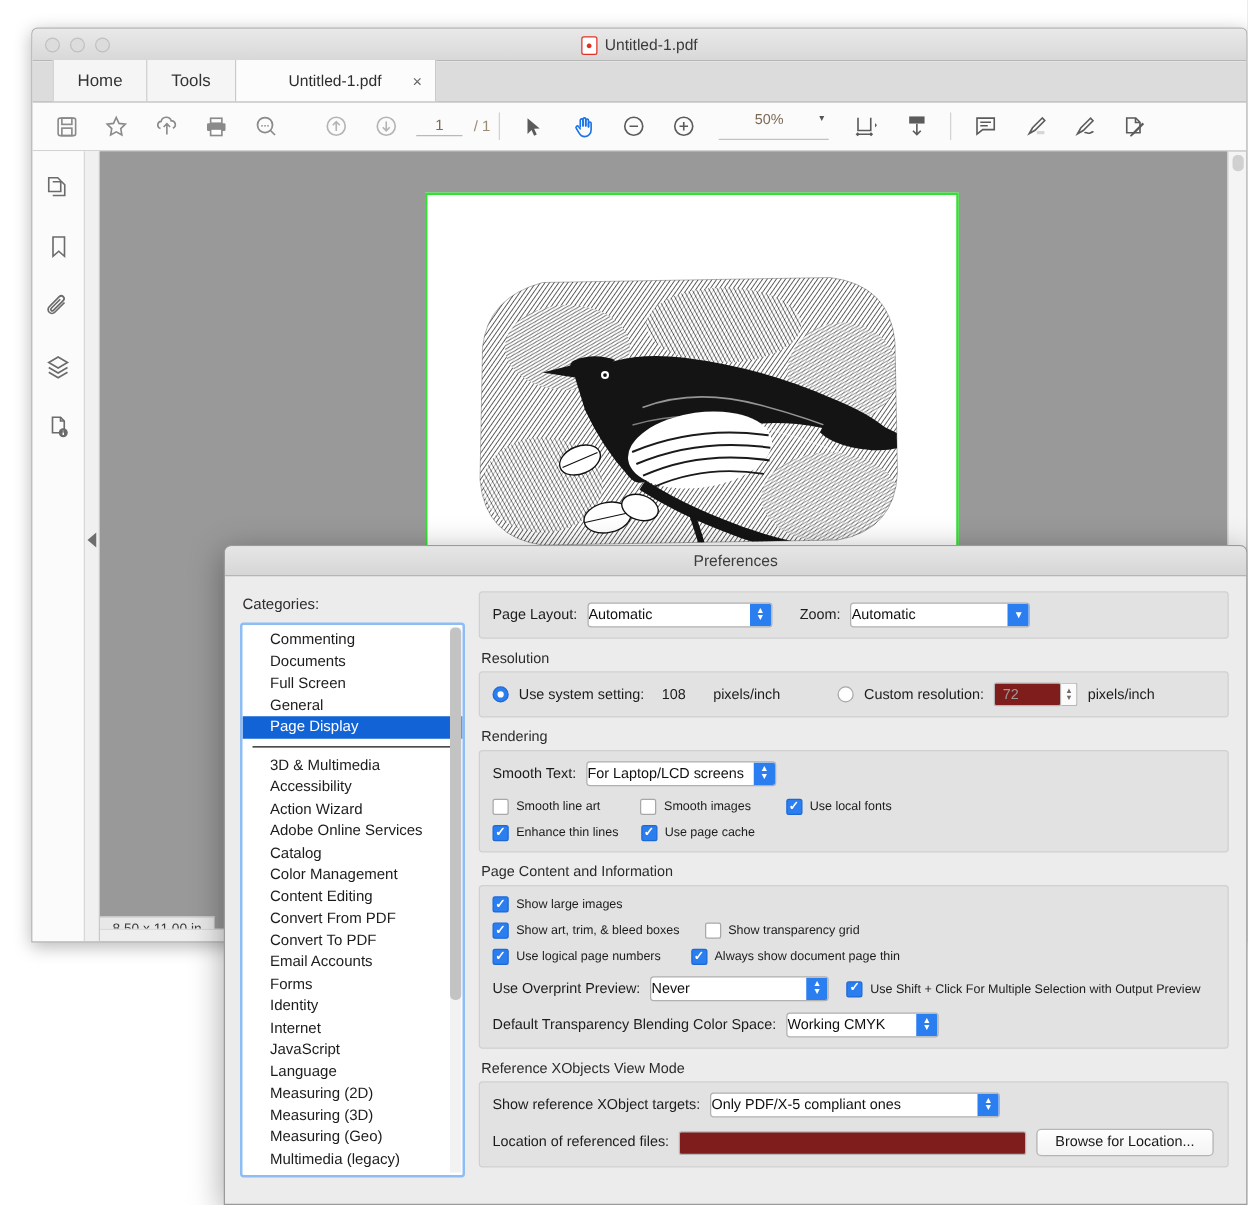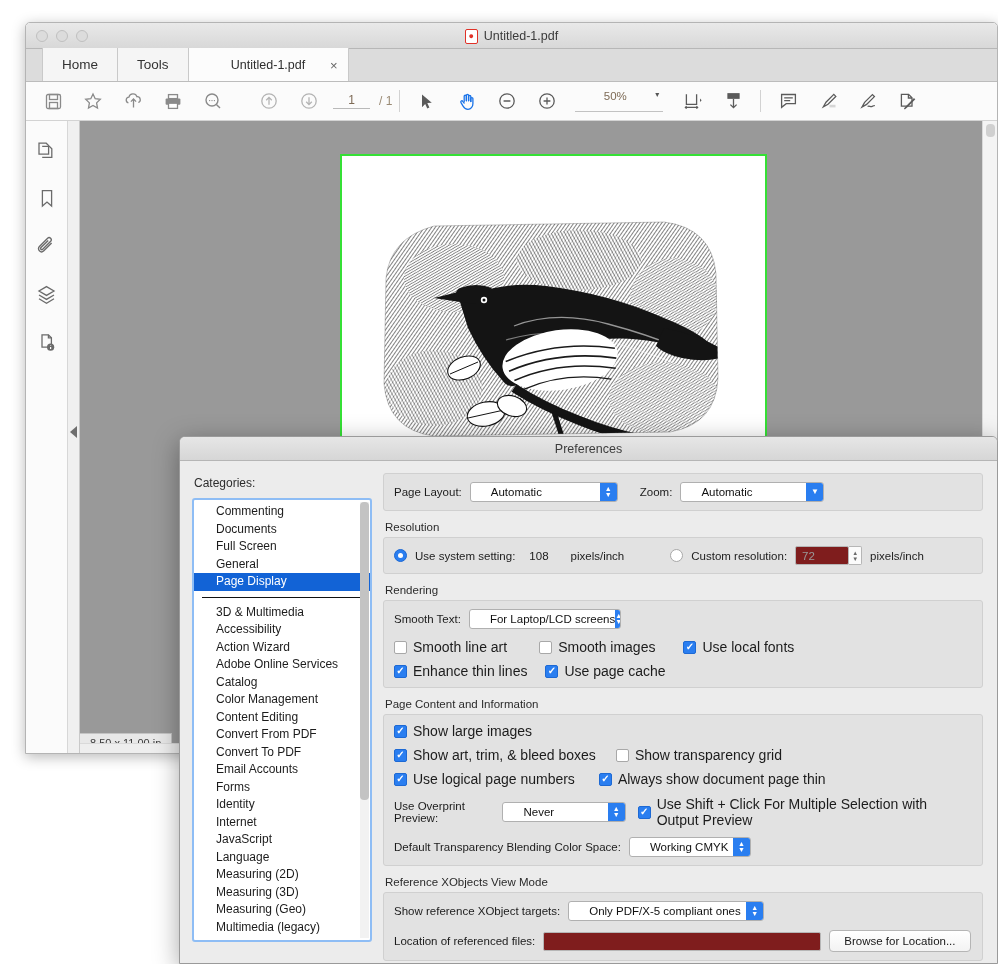--- a/index.html
+++ b/index.html
@@ -185,21 +185,21 @@
   .row { display: flex; align-items: center; }
   .lbl { font-size: 11.5px; color: #1c1c1c; }
   .gap8 { width: 8px; } .gap14 { width: 14px; } .gap22 { width: 22px; }
 
   
   .popup {
     height: 20px; background: #ffffff; border: 1px solid #b0b0b0;
     border-radius: 3px; display: flex; align-items: center;
     position: relative; overflow: hidden;
   }
-  .popup .ptext { font-size: 11.5px; color: #101010; padding-left: 20px; flex: 1; white-space: nowrap; }
+  .popup .ptext { font-size: 11.5px; color: #101010; padding-left: 0; flex: 1; white-space: nowrap; }
   .popup .parrow {
     width: 17px; height: 100%; background: #2a7ef0;
     display: flex; align-items: center; justify-content: center;
     flex-direction: column; color: #fff; font-size: 7px; line-height: 6px;
   }
   .popup .parrow.single { font-size: 8px; }
 
   
   .tfield {
     height: 19px; background: #7f1d1d; border: 1px solid #b6b6b6;
@@ -225,21 +225,21 @@
     content: "✓"; color: #fff; font-size: 10px; line-height: 10px; font-weight: bold;
   }
   .radio {
     width: 13px; height: 13px; border-radius: 50%;
     border: 1px solid #a8a8a8; background: #ffffff;
     display: inline-flex; align-items: center; justify-content: center; flex: none;
   }
   .radio.on { background: #2a7ef0; border-color: #1d69d4; }
   .radio.on::after { content: ""; width: 5px; height: 5px; border-radius: 50%; background: #fff; }
   .ck { display: flex; align-items: center; gap: 6px; }
-  .ck .lbl { font-size: 14px; }
+  .ck .lbl { font-size: 10px; }
   .btn {
     min-width: 64px; height: 22px; border-radius: 4px;
     font-size: 11.5px; display: flex; align-items: center; justify-content: center;
     border: 1px solid #b5b5b5; background: linear-gradient(#ffffff,#f3f3f3); color: #171717;
     padding: 0 14px;
   }
   .btn.wide { min-width: 128px; }
 </style>
 </head>
 <body>
@@ -763,21 +763,21 @@
                 </span>
             </div>
           </div>
         </div>
 
         <div class="grp-title">Reference XObjects View Mode</div>
         <div class="grp-box">
           <div class="row">
             <span class="lbl">Show reference XObject targets:</span>
             <span class="gap8"></span>
-            <div class="popup" style="width:196px">
+            <div class="popup" style="width:232px">
               <span class="ptext">Only PDF/X-5 compliant ones</span>
               <span class="parrow">
                   <span>▲</span>
                   <span>▼</span>
                 </span>
             </div>
           </div>
           <div class="row" style="margin-top:9px">
             <span class="lbl">Location of referenced files:</span>
             <span class="gap8"></span>

